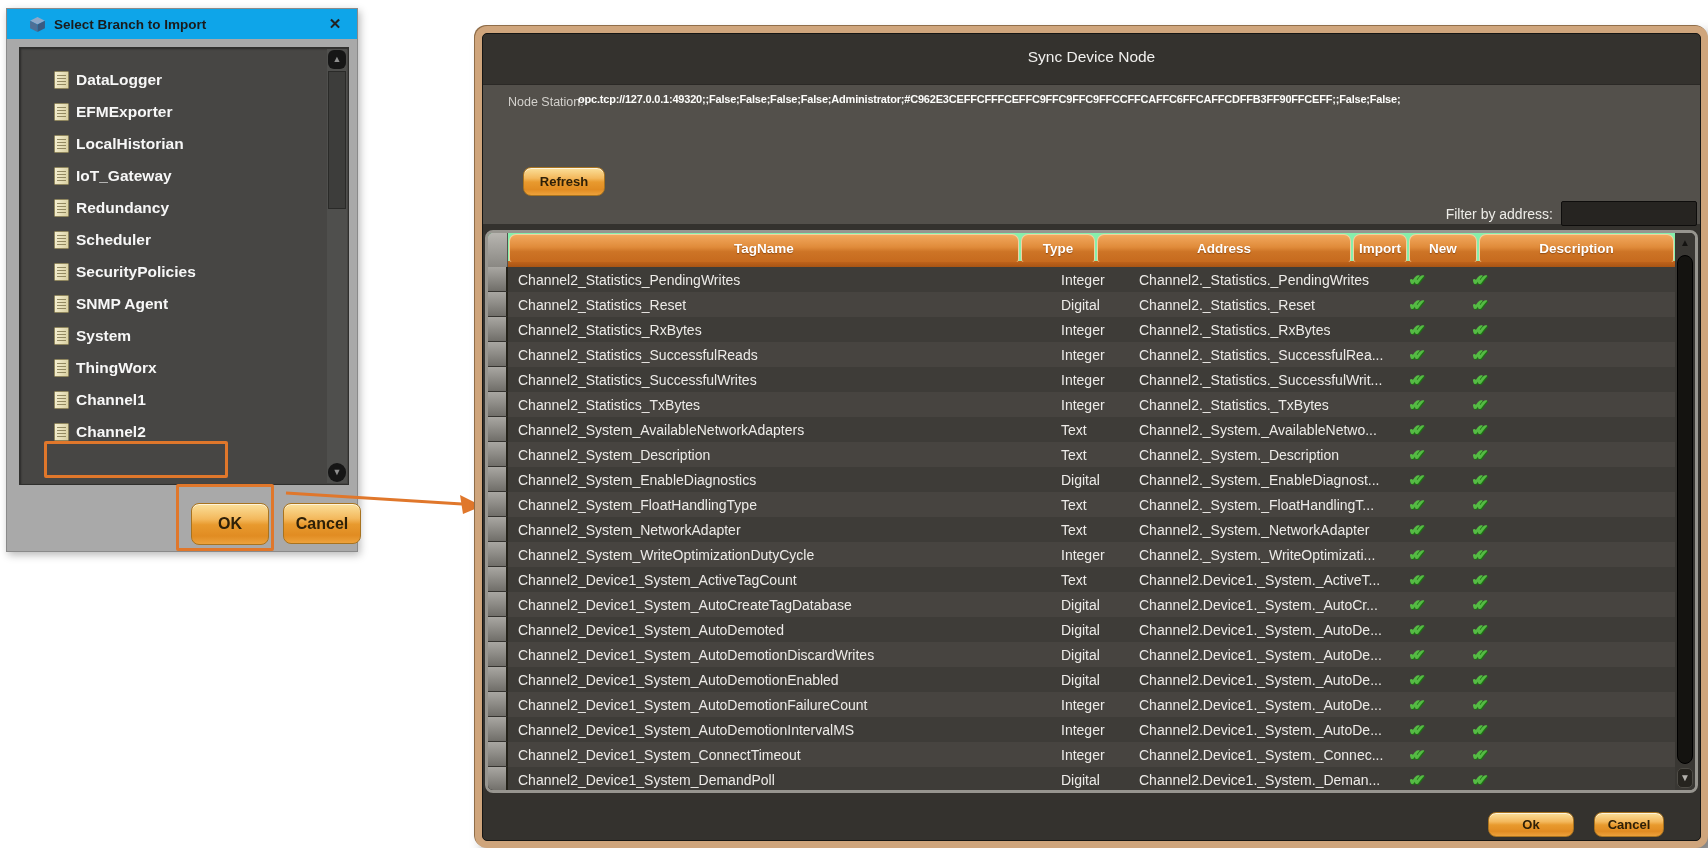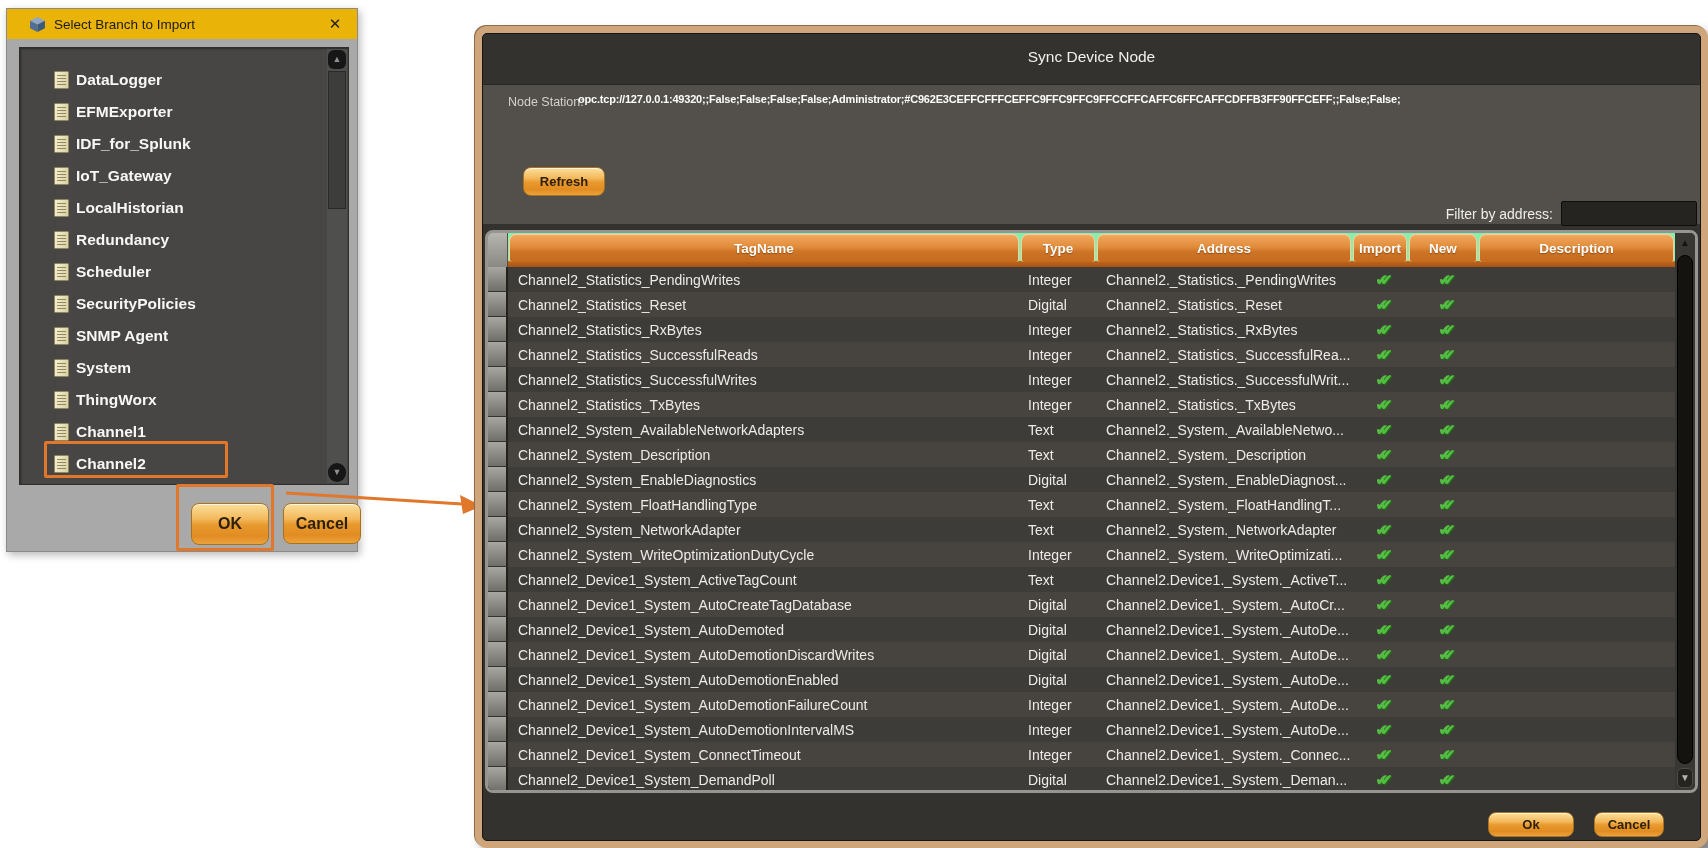--- a/index.html
+++ b/index.html
@@ -2,22 +2,22 @@
 <html><head>
 <meta charset="utf-8">
 <style>
   * { margin:0; padding:0; box-sizing:border-box; }
   body { background:#ffffff; font-family:"Liberation Sans", sans-serif; }
   .canvas { position:relative; width:1708px; height:848px; background:#ffffff; overflow:hidden; }
 
   
   .sbi { position:absolute; left:6px; top:8px; width:352px; height:544px; background:#a9a9a9;
          border:1px solid #8a8a8a; box-shadow:2px 3px 8px rgba(0,0,0,.28); }
-  .sbi-titlebar { position:absolute; left:0; top:0; right:0; height:30px; background:#eab308;
-                  display:flex; align-items:center; }
+  .sbi-titlebar { position:absolute; left:0; top:0; right:0; height:30px; background:#0ea5e9;
+                  display:flex; align-items:center;font-weight:bold; }
   .cube-icon { margin-left:22px; width:17px; height:17px; flex:none; }
   .sbi-title { margin-left:8px; font-size:13.5px; color:#1b1b1b; }
   .sbi-close { position:absolute; right:12px; top:5px; width:20px; height:20px; font-size:15px;
                color:#222; display:flex; align-items:center; justify-content:center; cursor:pointer; }
   .sbi-list { position:absolute; left:12px; top:38px; width:330px; height:438px; background:#474644;
               border:1px solid #2f2f2d; box-shadow:inset 1px 1px 2px rgba(0,0,0,.4); padding-top:16px; }
   .branch-item { display:flex; align-items:center; height:32px; padding-left:34px; }
   .folder-icon { width:15px; height:18px; flex:none; position:relative; border-radius:1px;
                  background:linear-gradient(100deg,#f6f0d2,#d9d0a2); border:1px solid #8f865e; }
   .folder-icon::after { content:""; position:absolute; left:2px; right:2px; top:3px; height:11px;
@@ -81,21 +81,21 @@
          color:#fff; font-size:13.5px; font-weight:bold; display:flex; align-items:center;
          justify-content:center; text-shadow:0 1px 1px rgba(90,40,0,.5); cursor:pointer; }
   .tbody { position:absolute; top:34px; left:0; right:0; bottom:0; overflow:hidden; background:#404040; }
   .trow { display:flex; height:25px; align-items:center; }
   .trow:nth-child(odd) { background:#3e3c38; }
   .trow:nth-child(even) { background:#474440; }
   .c-strip { width:20px; height:25px; flex:none; background:linear-gradient(180deg,#a9a7a2,#706e69);
          border-bottom:1px solid #35332f; border-right:2px solid #232119; }
   .cell { color:#edebe8; font-size:14px; white-space:nowrap; overflow:hidden; flex:none; }
   .c-tag { width:512px; padding-left:10px; }
-  .c-type { width:76px; padding-left:8px; }
+  .c-type { width:76px; padding-left:8px;margin-left:33px; }
   .c-addr { width:256px; padding-left:10px; }
   .c-imp { width:56px; text-align:center; }
   .c-new { width:70px; text-align:center; }
   .c-desc { flex:1; }
   .dblcheck { color:#55bb44; font-size:15px; font-weight:bold; letter-spacing:-8px;
          text-shadow:1px 1px 0 #1e6f14; display:inline-block; width:22px; }
   .tscroll { position:absolute; top:0; right:0; bottom:0; width:20px; background:#393733; }
   .ts-up { height:20px; text-align:center; font-size:10px; line-height:20px; color:#141311; }
   .ts-thumb { position:absolute; left:2px; right:2px; top:22px; bottom:26px; background:#141310;
          border:1px solid #000; border-radius:9px; }
@@ -125,29 +125,25 @@
           <div class="branch-item">
             <span class="folder-icon"></span>
             <span class="branch-label">DataLogger</span>
           </div>
           <div class="branch-item">
             <span class="folder-icon"></span>
             <span class="branch-label">EFMExporter</span>
           </div>
           <div class="branch-item">
             <span class="folder-icon"></span>
-            <span class="branch-label">IDF_for_Splunk</span>
+            <span class="branch-label">LocalHistorian</span>
           </div>
           <div class="branch-item">
             <span class="folder-icon"></span>
             <span class="branch-label">IoT_Gateway</span>
-          </div>
-          <div class="branch-item">
-            <span class="folder-icon"></span>
-            <span class="branch-label">LocalHistorian</span>
           </div>
           <div class="branch-item">
             <span class="folder-icon"></span>
             <span class="branch-label">Redundancy</span>
           </div>
           <div class="branch-item">
             <span class="folder-icon"></span>
             <span class="branch-label">Scheduler</span>
           </div>
           <div class="branch-item">

